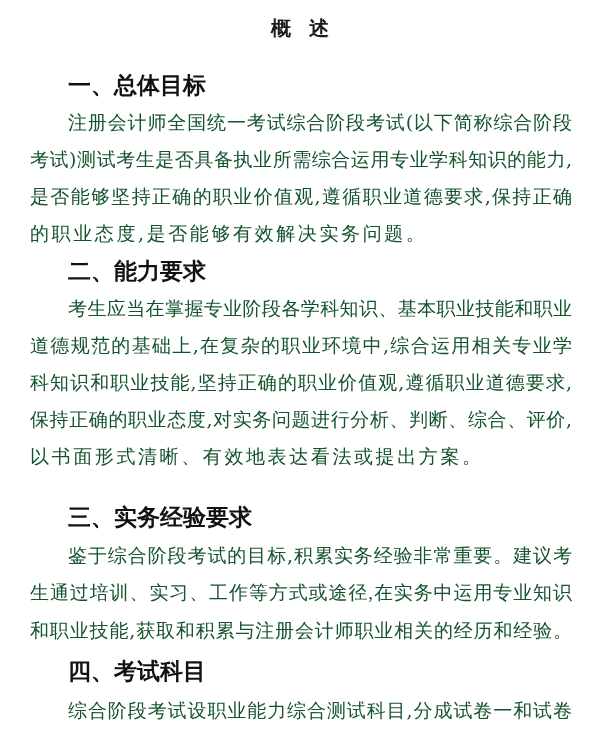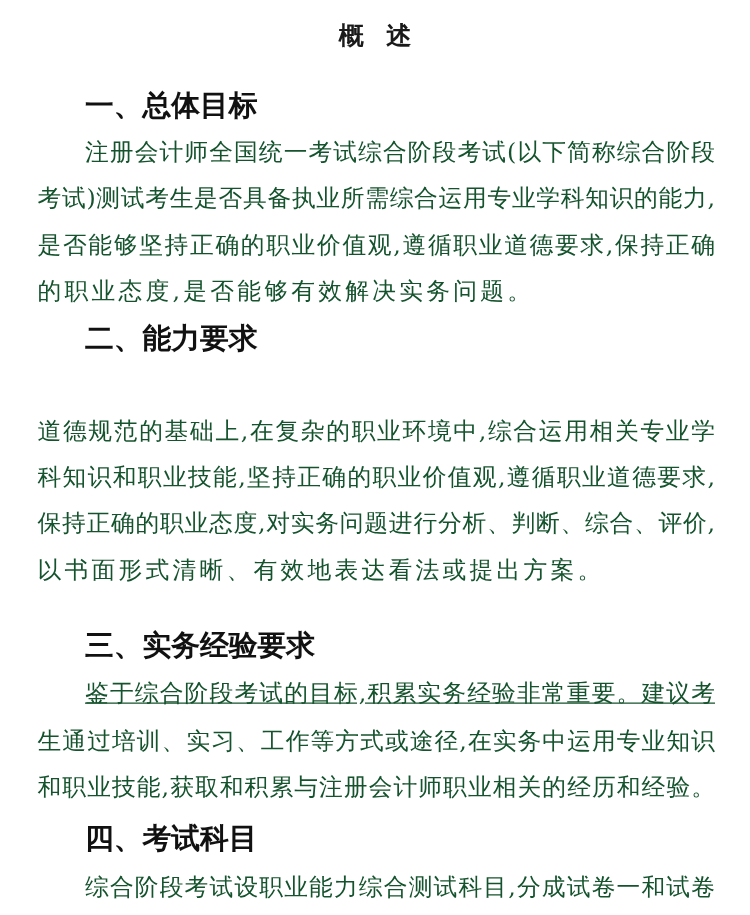--- a/index.html
+++ b/index.html
@@ -72,26 +72,27 @@
 
   <div class="title">概述</div>
 
   <div class="heading" style="top:72px;">一、总体目标</div>
   <div class="line indent" style="top:109px;">注册会计师全国统一考试综合阶段考试(以下简称综合阶段</div>
   <div class="line" style="top:146px;">考试)测试考生是否具备执业所需综合运用专业学科知识的能力,</div>
   <div class="line" style="top:183px;">是否能够坚持正确的职业价值观,遵循职业道德要求,保持正确</div>
   <div class="line last" style="top:220px;">的职业态度,是否能够有效解决实务问题。</div>
 
   <div class="heading" style="top:258px;">二、能力要求</div>
+  <div class="line indent" style="top:295px;">考生应当在掌握专业阶段各学科知识、基本职业技能和职业</div>
   <div class="line" style="top:332px;">道德规范的基础上,在复杂的职业环境中,综合运用相关专业学</div>
   <div class="line" style="top:369px;">科知识和职业技能,坚持正确的职业价值观,遵循职业道德要求,</div>
   <div class="line" style="top:406px;">保持正确的职业态度,对实务问题进行分析、判断、综合、评价,</div>
   <div class="line last" style="top:443px;">以书面形式清晰、有效地表达看法或提出方案。</div>
 
   <div class="heading" style="top:504px;">三、实务经验要求</div>
-  <div class="line indent" style="top:542px;text-decoration:underline;">鉴于综合阶段考试的目标,积累实务经验非常重要。建议考</div>
-  <div class="line" style="top:580px;">生通过培训、实习、工作等方式或途径,在实务中运用专业知识</div>
+  <div class="line indent" style="top:542px;">鉴于综合阶段考试的目标,积累实务经验非常重要。建议考</div>
+  <div class="line" style="top:580px;font-family:Liberation Serif, serif;">生通过培训、实习、工作等方式或途径,在实务中运用专业知识</div>
   <div class="line" style="top:617px;">和职业技能,获取和积累与注册会计师职业相关的经历和经验。</div>
 
   <div class="heading" style="top:658px;">四、考试科目</div>
   <div class="line indent" style="top:697px;">综合阶段考试设职业能力综合测试科目,分成试卷一和试卷</div>
 
 </div>
 
 </body></html>

